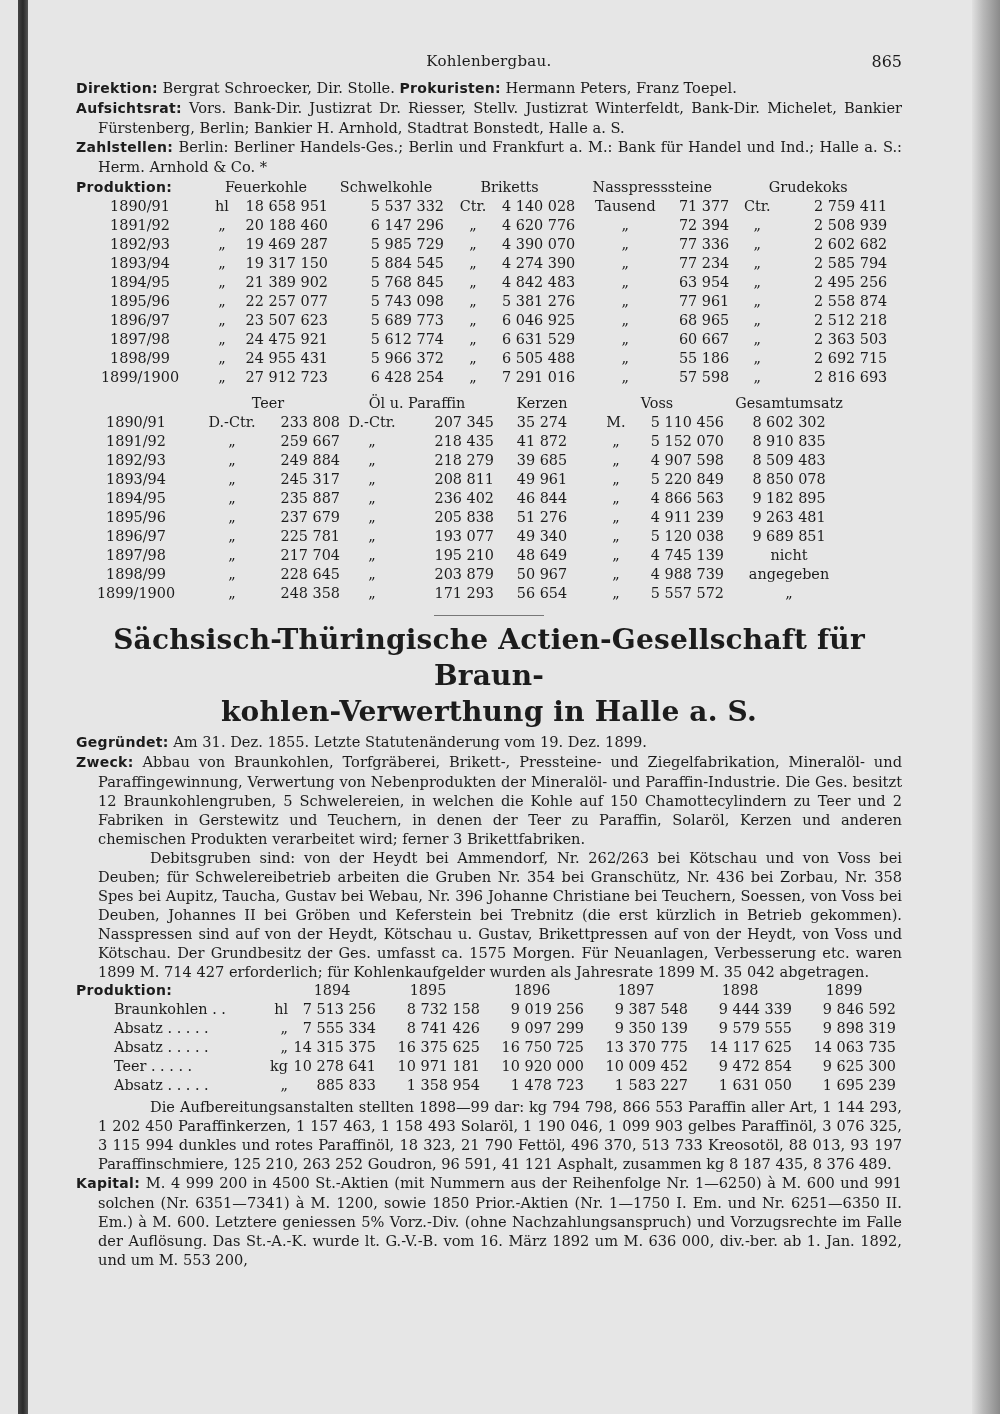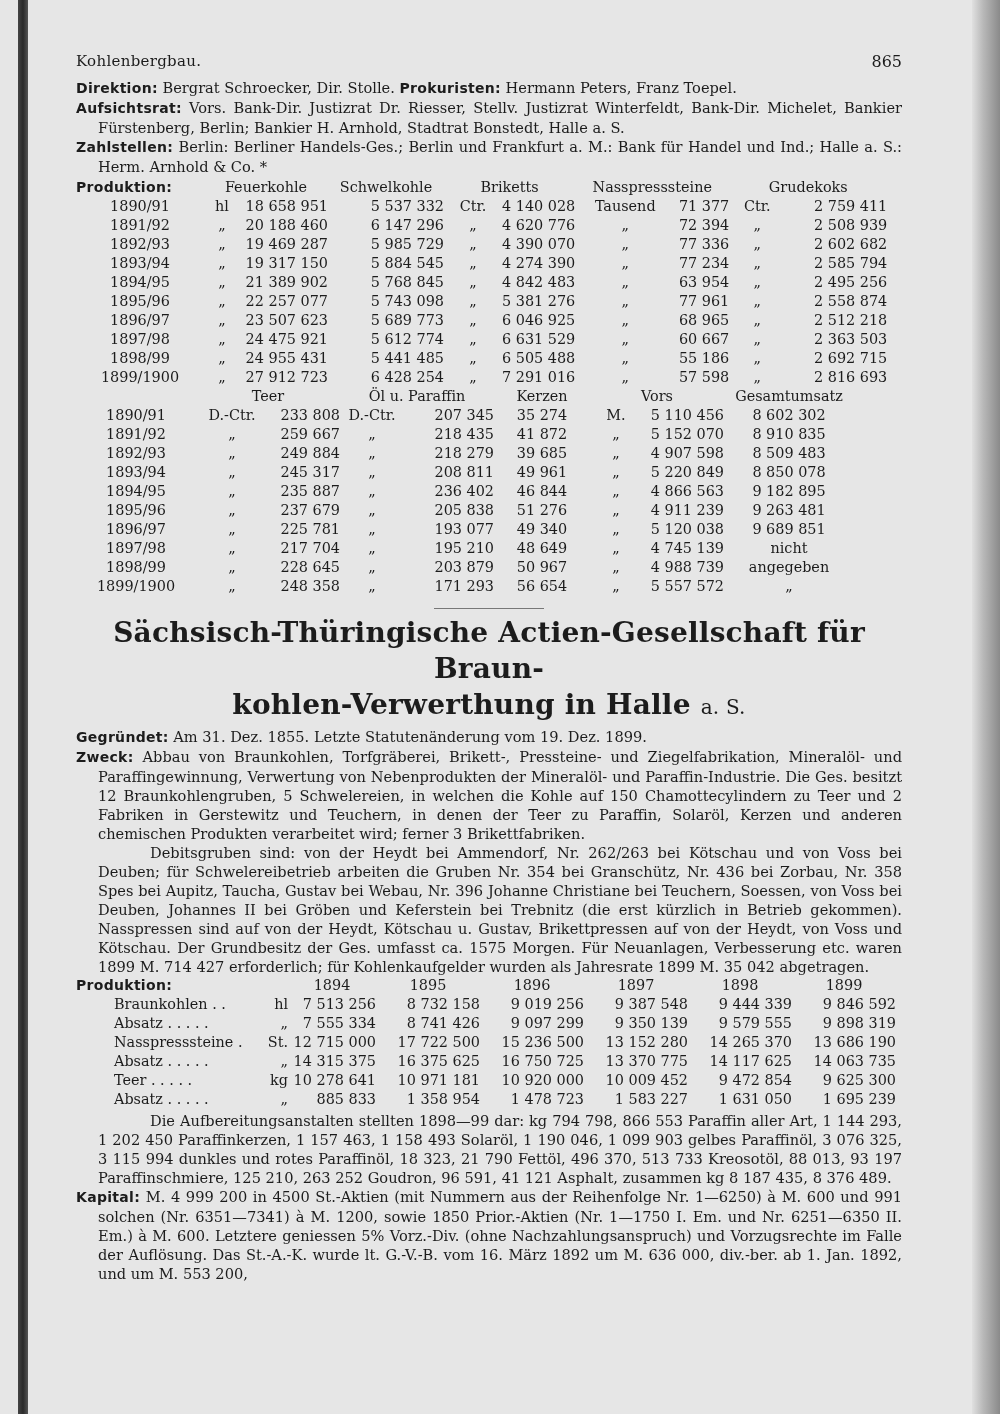--- a/index.html
+++ b/index.html
@@ -12,36 +12,36 @@
   .scan-left {
     position: absolute; left: 18px; top: 0; width: 10px; height: 1414px;
     background: linear-gradient(90deg, #444 0%, #2a2a2a 50%, #555 100%);
   }
   .scan-right {
     position: absolute; right: 0; top: 0; width: 28px; height: 1414px;
     background: linear-gradient(90deg, #e0e0e0 0%, #b8b8b8 40%, #8a8a8a 100%);
   }
   .page { position: absolute; left: 76px; top: 52px; width: 826px; }
   .runhead { position: relative; height: 26px; font-size: 15px; }
-  .runhead .title { position: absolute; left: 0; right: 0; text-align: left; letter-spacing: 0.3px; }
+  .runhead .title { position: absolute; left: 0; right: 0; text-align: center; letter-spacing: 0.3px; }
   .runhead .pnum { position: absolute; right: 0; font-size: 16px; }
   .para { font-size: 14.6px; line-height: 19px; text-align: justify; margin: 0; }
   .para.hang { padding-left: 22px; text-indent: -22px; }
   .para.indent { text-indent: 74px; }
   .lbl { font-family: "DejaVu Sans", "Liberation Sans", sans-serif; font-weight: bold; font-size: 14px; letter-spacing: 0.3px; }
   table.num { border-collapse: collapse; font-size: 14.4px; line-height: 19px; }
   table.num td { padding: 0; white-space: nowrap; }
   .r { text-align: right; }
   .c { text-align: center; }
   .sep { width: 110px; height: 1px; background: #777; margin: 12px auto 6px auto; }
   .heading {
     font-family: "DejaVu Serif", "Liberation Serif", serif; font-weight: bold;
     font-size: 28px; line-height: 36px; text-align: center; letter-spacing: 0.2px; margin: 6px 0 2px 0;
   }
-  .heading .small { font-weight: normal; font-size: 20px; }
+  .heading .small { font-weight: bold; font-size: 28px; }
   .footer { position: relative; height: 20px; margin-top: 10px; font-size: 12px; }
   .footer .left { position: absolute; left: 28px; top: 2px; letter-spacing: 0.3px; }
   .footer .right { position: absolute; left: 694px; top: 0; font-size: 15px; }
 </style>
 </head>
 <body>
 
 <div class="scan-left"></div>
 <div class="scan-right"></div>
 
@@ -184,21 +184,21 @@
           <td class="r">6 631 529</td>
           <td class="c">„</td>
           <td class="r">60 667</td>
           <td class="c">„</td>
           <td class="r">2 363 503</td>
         </tr>
         <tr>
           <td class="c">1898/99</td>
           <td class="c">„</td>
           <td class="r">24 955 431</td>
-          <td class="r">5 441 485</td>
+          <td class="r">5 966 372</td>
           <td class="c">„</td>
           <td class="r">6 505 488</td>
           <td class="c">„</td>
           <td class="r">55 186</td>
           <td class="c">„</td>
           <td class="r">2 692 715</td>
         </tr>
         <tr>
           <td class="c">1899/1900</td>
           <td class="c">„</td>
@@ -207,39 +207,39 @@
           <td class="c">„</td>
           <td class="r">7 291 016</td>
           <td class="c">„</td>
           <td class="r">57 598</td>
           <td class="c">„</td>
           <td class="r">2 816 693</td>
         </tr>
       </tbody>
   </table>
 
-  <table class="num" id="t2" style="margin-top:0;">
+  <table class="num" id="t2" style="margin-top:7px;">
     <colgroup>
       <col style="width:120px">
         <col style="width:72px">
         <col style="width:72px">
         <col style="width:64px">
       <col style="width:90px">
         <col style="width:96px">
         <col style="width:52px">
         <col style="width:82px">
       <col style="width:130px">
     </colgroup>
     <thead>
       <tr>
         <td></td>
         <td colspan="2" class="c">Teer</td>
         <td colspan="2" class="c">Öl u. Paraffin</td>
         <td class="c">Kerzen</td>
-        <td colspan="2" class="c">Vors</td>
+        <td colspan="2" class="c">Voss</td>
         <td class="c">Gesamtumsatz</td>
       </tr>
     </thead>
     <tbody id="t2-body">
         <tr>
           <td class="c">1890/91</td>
           <td class="c">D.-Ctr.</td>
           <td class="r">233 808</td>
           <td class="c">D.-Ctr.</td>
           <td class="r">207 345</td>
@@ -407,30 +407,20 @@
           <td style="padding-left: 38px;">Absatz . . . . .</td>
           <td class="r">„</td>
           <td class="r">7 555 334</td>
           <td class="r">8 741 426</td>
           <td class="r">9 097 299</td>
           <td class="r">9 350 139</td>
           <td class="r">9 579 555</td>
           <td class="r">9 898 319</td>
         </tr>
         <tr>
-          <td style="padding-left: 38px;">Nasspresssteine .</td>
-          <td class="r">St.</td>
-          <td class="r">12 715 000</td>
-          <td class="r">17 722 500</td>
-          <td class="r">15 236 500</td>
-          <td class="r">13 152 280</td>
-          <td class="r">14 265 370</td>
-          <td class="r">13 686 190</td>
-        </tr>
-        <tr>
           <td style="padding-left: 38px;">Absatz . . . . .</td>
           <td class="r">„</td>
           <td class="r">14 315 375</td>
           <td class="r">16 375 625</td>
           <td class="r">16 750 725</td>
           <td class="r">13 370 775</td>
           <td class="r">14 117 625</td>
           <td class="r">14 063 735</td>
         </tr>
         <tr>

